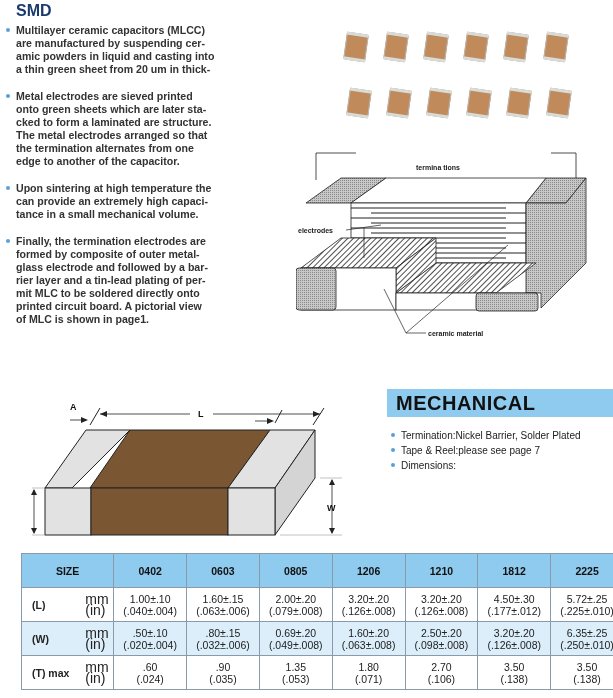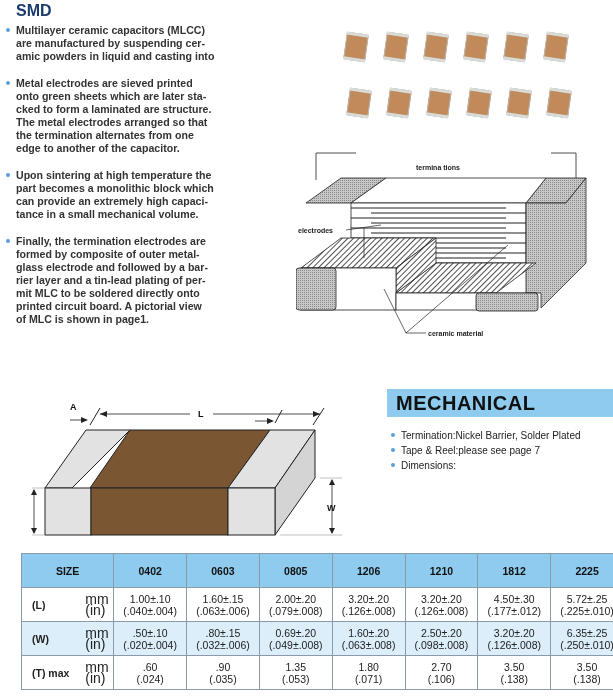--- a/index.html
+++ b/index.html
@@ -35,34 +35,34 @@
 <body>
 
 <div class="title">SMD</div>
 
 <div class="intro" id="intro">
     <div class="para">
       <span class="bullet"></span>
       <div>Multilayer ceramic capacitors (MLCC)</div>
       <div>are manufactured by suspending  cer-</div>
       <div>amic powders in liquid and casting into</div>
+      <div>a thin green sheet from 20 um in thick-</div>
     </div>
     <div class="para">
       <span class="bullet"></span>
       <div>Metal  electrodes   are  sieved  printed</div>
       <div>onto green sheets which are later  sta-</div>
       <div>cked to form a laminated are  structure.</div>
       <div>The metal electrodes arranged so that</div>
       <div>the  termination  alternates  from  one</div>
       <div>edge to another of the capacitor.</div>
     </div>
     <div class="para">
       <span class="bullet"></span>
       <div>Upon sintering at high temperature the</div>
-      <div>part becomes a monolithic block which</div>
       <div>can provide an extremely high capaci-</div>
       <div>tance in a small mechanical volume.</div>
     </div>
     <div class="para">
       <span class="bullet"></span>
       <div>Finally, the termination electrodes  are</div>
       <div>formed  by  composite  of  outer metal-</div>
       <div>glass electrode and followed by a  bar-</div>
       <div>rier layer and a tin-lead plating of  per-</div>
       <div>mit MLC  to  be  soldered  directly onto</div>

